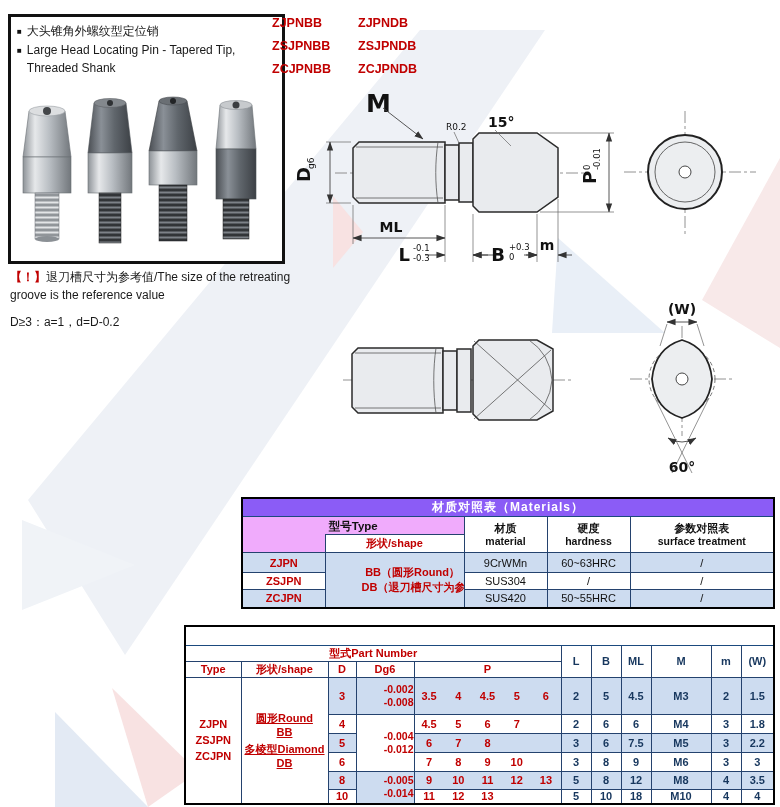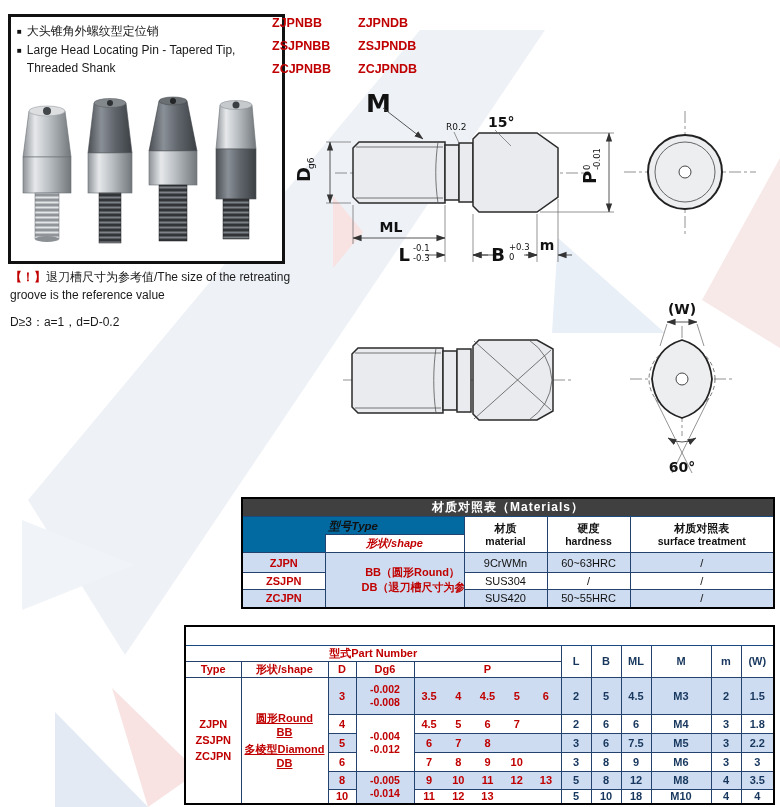--- a/index.html
+++ b/index.html
@@ -20,48 +20,48 @@
 
   
   .note{left:10px;top:268px;width:320px;font-size:12px;color:#1a1a1a;line-height:1.5;}
   .red-mark{color:#c00000;font-weight:bold;}
   .note-f{margin-top:9px;}
 
   
   table{border-collapse:collapse;table-layout:fixed;}
   .mat,.spec{position:absolute;z-index:2;border:2px solid #000;}
   .mat th,.mat td,.spec th,.spec td{border:1px solid #24426e;text-align:center;vertical-align:middle;padding:0;overflow:hidden;white-space:nowrap;font-size:11px;color:#111;}
-  .title-row th{background:#404040;color:#fff !important;font-weight:bold;font-size:12px;border:1px solid #1b4a7e;letter-spacing:1px;}
+  .title-row th{background:#8b5cf6;color:#fff !important;font-weight:bold;font-size:12px;border:1px solid #1b4a7e;letter-spacing:1px;}
   .red{color:#c00000 !important;font-weight:bold;}
   .dark{color:#17375e !important;font-weight:bold;}
   .cell-blue{background:#cddcf0;}
   td.cell-white{background:#fff;}
   .rb td{background:#cddcf0;}
   .rw td{background:#fff;}
   .spec td.cell-white{background:#fff;}
   .spec td.cell-blue{background:#cddcf0;}
 
   
   .mat{left:241px;top:497px;width:534px;}
   .mat .h2{line-height:1.3;font-size:11px;}
   .mat .h2 .en{font-size:10.5px;}
-  .typehead{position:relative;background:#0369a1;font-style:italic;}
+  .typehead{position:relative;background:#f0abfc;}
   .type-label{position:absolute;left:0;top:0;width:100%;height:18px;line-height:18px;font-size:11.5px;}
   .shape-sub{position:absolute;right:0;bottom:0;width:138px;height:17px;line-height:17px;border-top:1px solid #24426e;border-left:1px solid #24426e;background:#fff;color:#c00000;font-weight:bold;}
   .mat .shape-merged{height:100%;padding-left:36px;}
   .shape-merged-flex{display:flex;flex-direction:column;justify-content:space-around;height:100%;}
 
   
   .spec{left:184px;top:625px;width:591px;}
   .spec th{background:#fff;}
   .p-grid{display:grid;grid-template-columns:repeat(5,1fr);}
   .p-grid span{color:#c00000;font-weight:bold;}
   .type-cell div{line-height:16px;}
   .shape-block{line-height:14px;margin:3px 0;text-decoration:underline;}
-  .dg6 div{line-height:13px;font-size:10.5px;}
+  .dg6 div{line-height:13px;font-size:10.5px;text-align:right;}
 
   
   .wm{left:185px;top:732px;z-index:6;pointer-events:none;font-size:54px;font-weight:bold;color:rgba(192,0,0,0.13);letter-spacing:6px;white-space:nowrap;}
 
   
   .out{stroke:#2b2b2b;stroke-width:1.5;fill:#e9ebee;}
   .thin{stroke:#555;stroke-width:0.8;fill:none;}
   .cl{stroke:#777;stroke-width:0.8;stroke-dasharray:12 3 3 3;fill:none;}
   .dim{stroke:#444;stroke-width:0.9;fill:none;}
   .ext{stroke:#666;stroke-width:0.7;fill:none;}
@@ -294,21 +294,21 @@
       </th>
       <th rowspan="2" class="h2">
         <div>材质</div>
         <div class="en">material</div>
       </th>
       <th rowspan="2" class="h2">
         <div>硬度</div>
         <div class="en">hardness</div>
       </th>
       <th rowspan="2" class="h2">
-        <div>材质对照表</div>
+        <div>参数对照表</div>
         <div class="en">surface treatment</div>
       </th>
     </tr>
     <tr style="height:18px;"></tr>
     <tr style="height:20px;">
       <td class="red cell-blue">ZJPN</td>
       <td rowspan="3" class="cell-blue shape-merged">
         <div class="shape-merged-flex">
           <div class="red">BB（圆形Round）</div>
           <div class="red">DB（退刀槽尺寸为参考值）</div>

